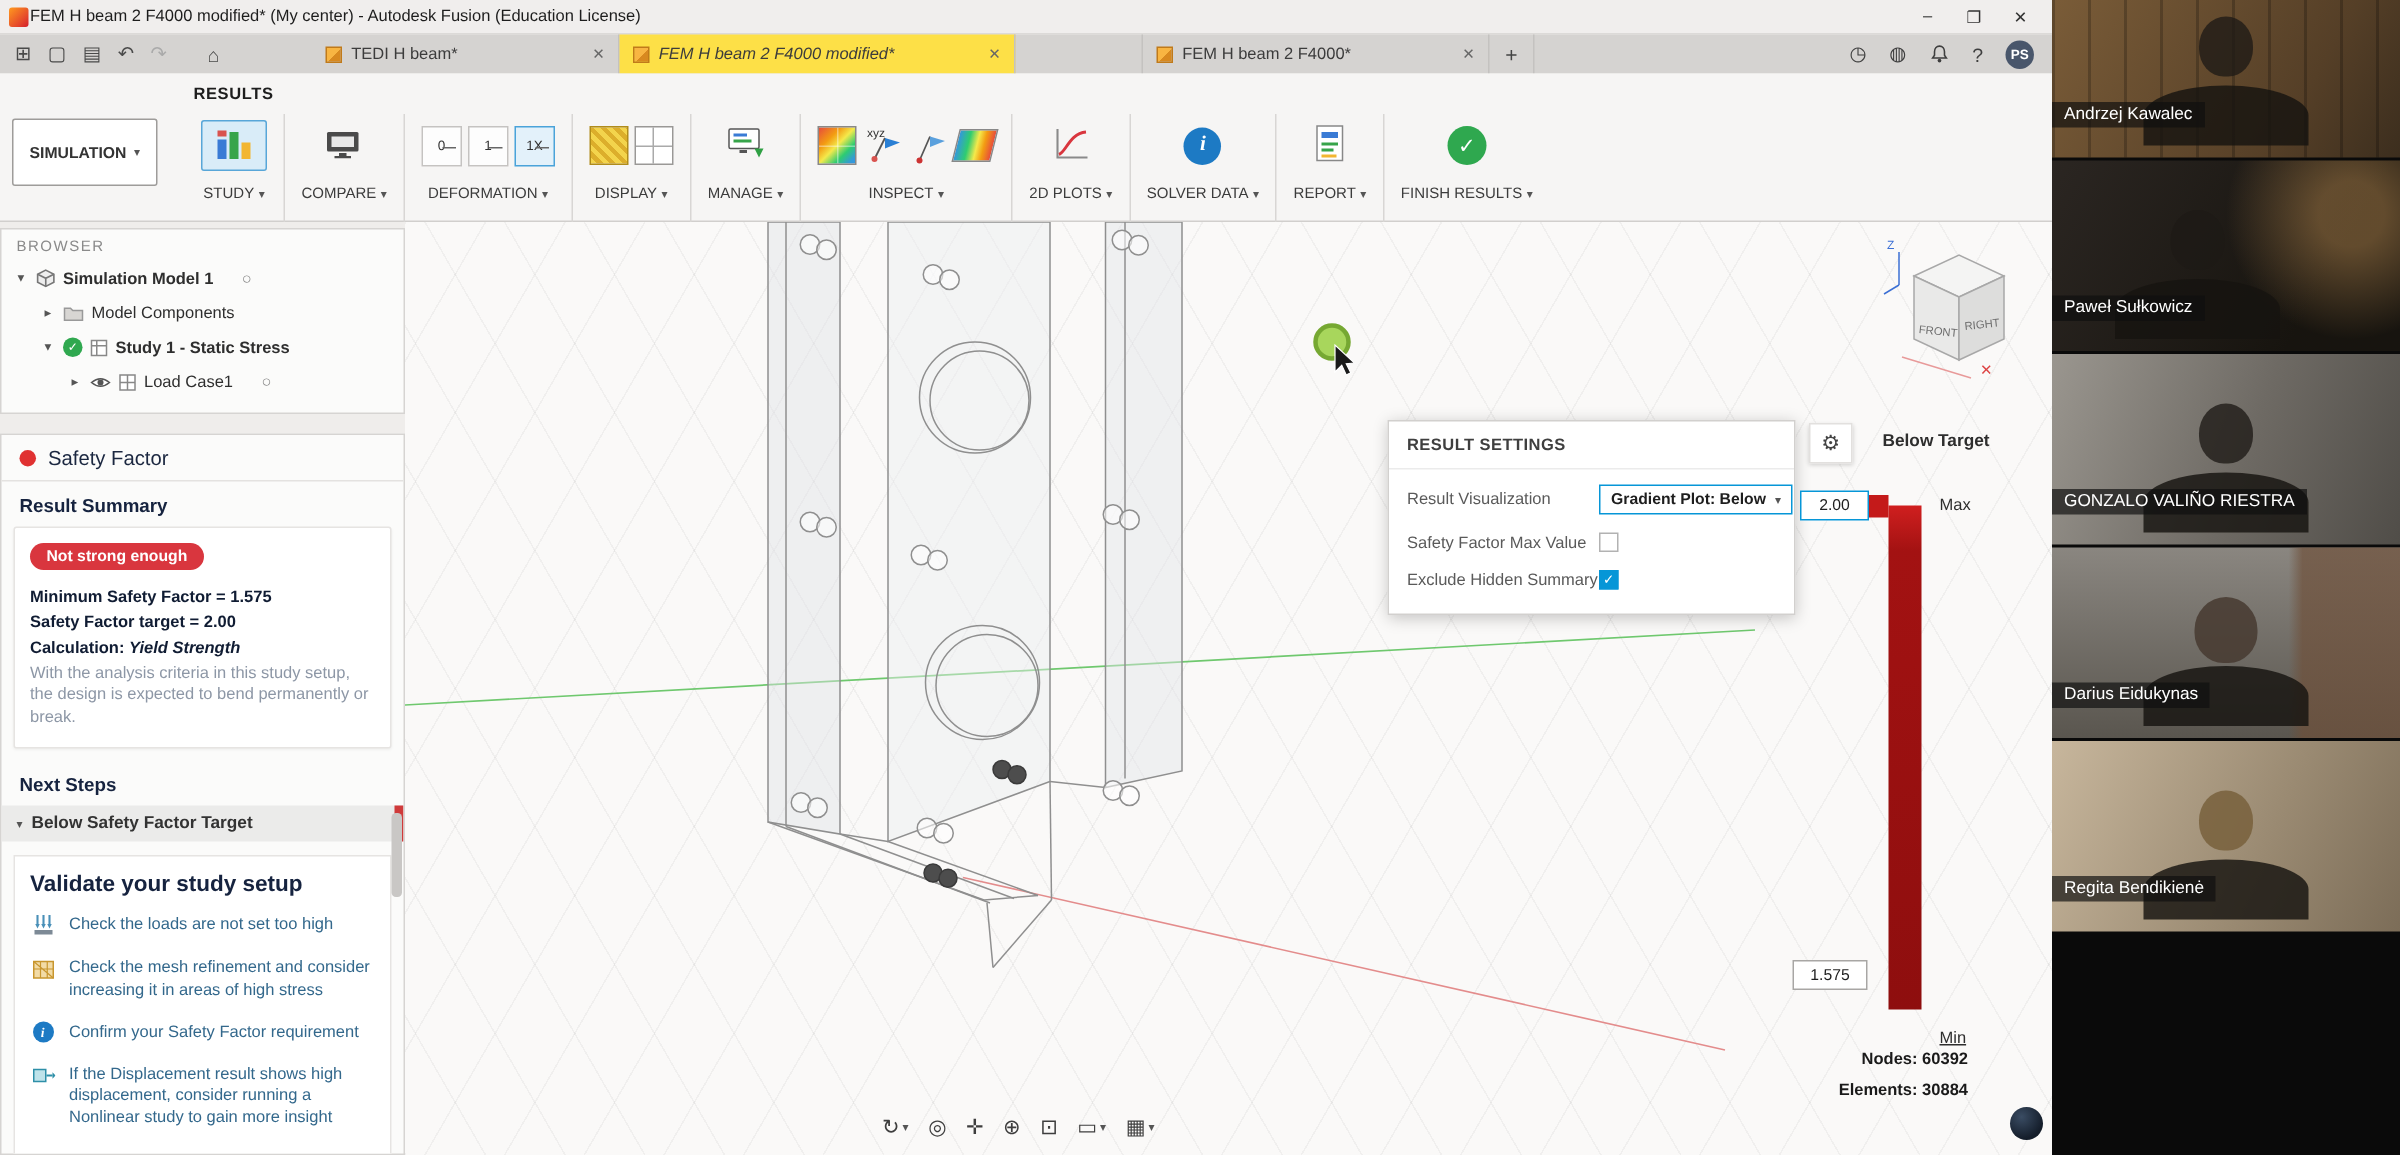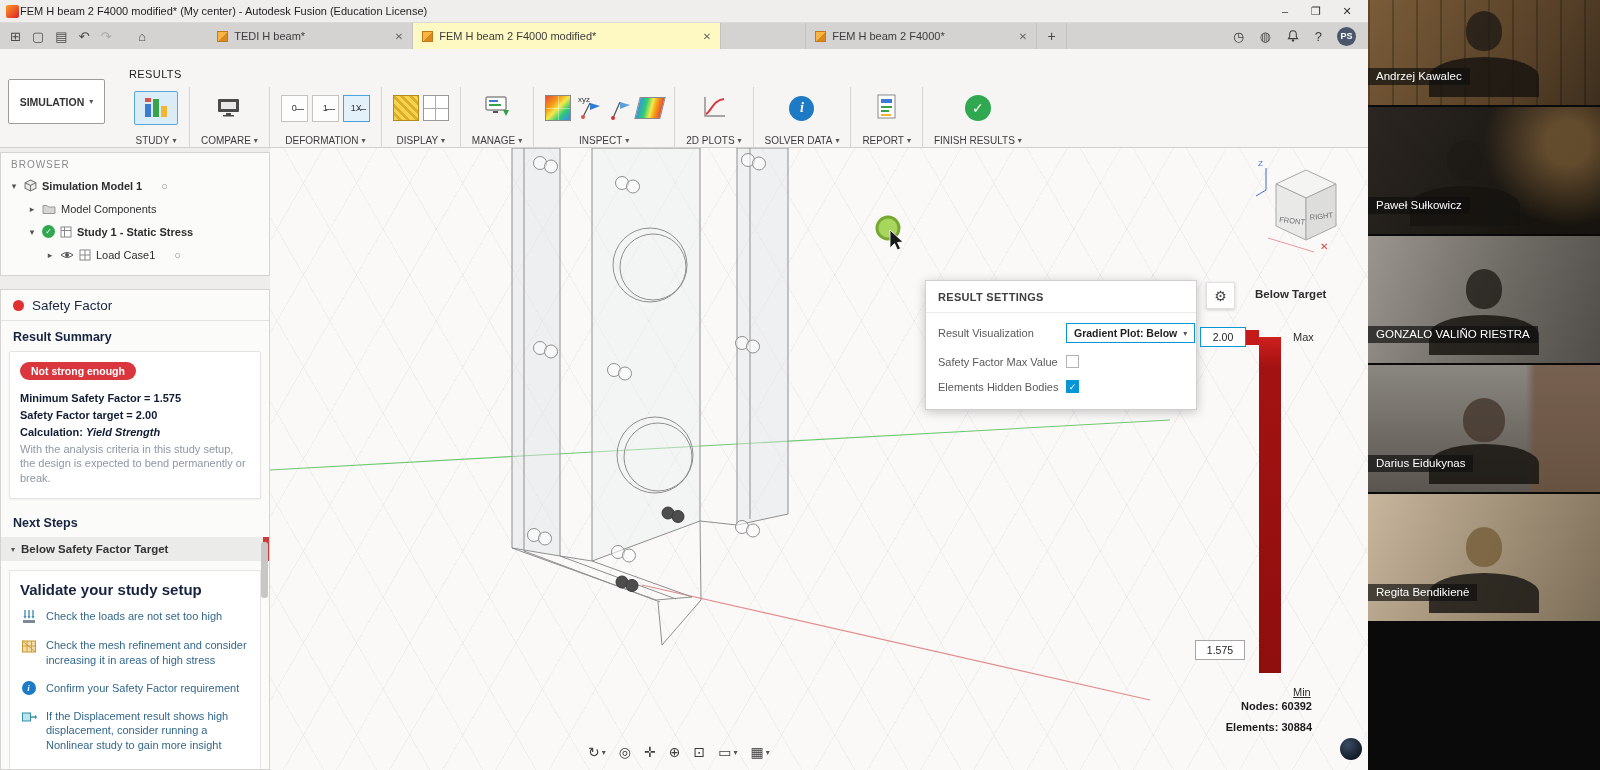--- a/index.html
+++ b/index.html
@@ -20,37 +20,37 @@
   
   .tabbar { height:26px; background:#d5d3d1; display:flex; align-items:stretch; font-size:11px; flex:none; }
   .qat { display:flex; align-items:center; gap:11px; padding:0 10px; color:#4a4a4a; font-size:13px; }
   .qat .q-icon { cursor:default; }
   .q-redo { color:#aaa; }
   .q-home { margin-left:16px; }
   .tabs { display:flex; margin-left:52px; }
   .tab { display:flex; align-items:center; gap:6px; padding:0 9px; border-right:1px solid #c4c2c0;
     color:#3c3c3c; cursor:default; }
   .tab-1 { width:205px; }
-  .tab-2 { width:308px; background:#fef9c3; }
+  .tab-2 { width:264px; background:#fde047;font-style:italic; }
   .tab-3 { width:232px; margin-left:84px; border-left:1px solid #c4c2c0; }
   .tab-cube { width:11px; height:11px; flex:none; background:linear-gradient(135deg,#f8b542 55%,#d8891f 55%); border:1px solid #c07a1a; }
   .tab-label { flex:1; overflow:hidden; white-space:nowrap; text-overflow:ellipsis; }
   .tab-close { color:#666; font-size:10px; }
   .new-tab { width:30px; display:flex; align-items:center; justify-content:center; font-size:14px; color:#444; }
   .tabbar-right { margin-left:auto; display:flex; align-items:center; gap:15px; padding:0 12px; color:#3e3e3e; font-size:13px; }
   .bell-wrap { position:relative; width:14px; height:14px; }
   .avatar-ps { width:19px; height:19px; border-radius:50%; background:#49566b; color:#fff;
     font-size:9px; display:flex; align-items:center; justify-content:center; font-weight:bold; }
 
   
   .ribbon { height:99px; background:#f6f5f4; border-bottom:1px solid #d1cfcd; display:flex; padding:5px 8px 0; flex:none; }
   .sim-select { width:97px; height:45px; margin-top:25px; background:#fff; border:1px solid #9e9c9a; border-radius:2px;
     display:flex; align-items:center; justify-content:center; gap:5px; font-size:10.5px; font-weight:bold; color:#333; flex:none; }
   .ribbon-main { flex:1; display:flex; flex-direction:column; padding-left:20px; min-width:0; }
-  .ribbon-tab-label { font-size:11px; font-weight:normal; color:#1e1e1e; letter-spacing:.4px; margin:14px 0 5px 4px; width:fit-content; }
+  .ribbon-tab-label { font-size:11px; font-weight:bold; color:#1e1e1e; letter-spacing:.4px; margin:3px 0 5px 4px; width:fit-content; }
   .ribbon-groups { display:flex; align-items:flex-start; }
   .rgroup { display:flex; flex-direction:column; align-items:center; padding:0 9px; }
   .rgroup-icons { height:46px; display:flex; align-items:center; gap:4px; }
   .rgroup-label { margin-top:4px; font-size:10px; color:#3c3c3c; white-space:nowrap; display:flex; align-items:center; gap:3px; }
   .caret { font-size:8px; color:#555; }
   .rdivider { width:1px; height:72px; background:#d8d6d4; margin:2px 2px 0; flex:none; }
   .study-hl { background:#d9ecf8; border:1px solid #58a6d8; border-radius:2px; padding:3px 8px; display:flex; align-items:center; }
   .dmini { width:27px; height:27px; border:1px solid #c5c3c1; background:#fdfdfd; display:flex;
     align-items:center; justify-content:center; font-size:9px; color:#333; position:relative; }
   .dmini::after { content:""; position:absolute; right:3px; top:13px; width:9px; height:1px; background:#666; }
@@ -641,21 +641,21 @@
             <div class="rd-dropdown">
               <span class="dd-text">Gradient Plot: Below</span>
               <span class="caret">▾</span>
             </div>
           </div>
           <div class="rd-row">
             <span class="rd-label">Safety Factor Max Value</span>
             <span class="rd-check"></span>
           </div>
           <div class="rd-row">
-            <span class="rd-label">Elements Hidden Bodies</span>
+            <span class="rd-label">Exclude Hidden Summary</span>
             <span class="rd-check checked">
                 <i>✓</i>
               </span>
           </div>
         </div>
 
         <div class="legend-gear">⚙</div>
         <div class="legend-header">Below Target</div>
         <div class="legend-max-box">2.00</div>
         <div class="legend-bar-cap"></div>

